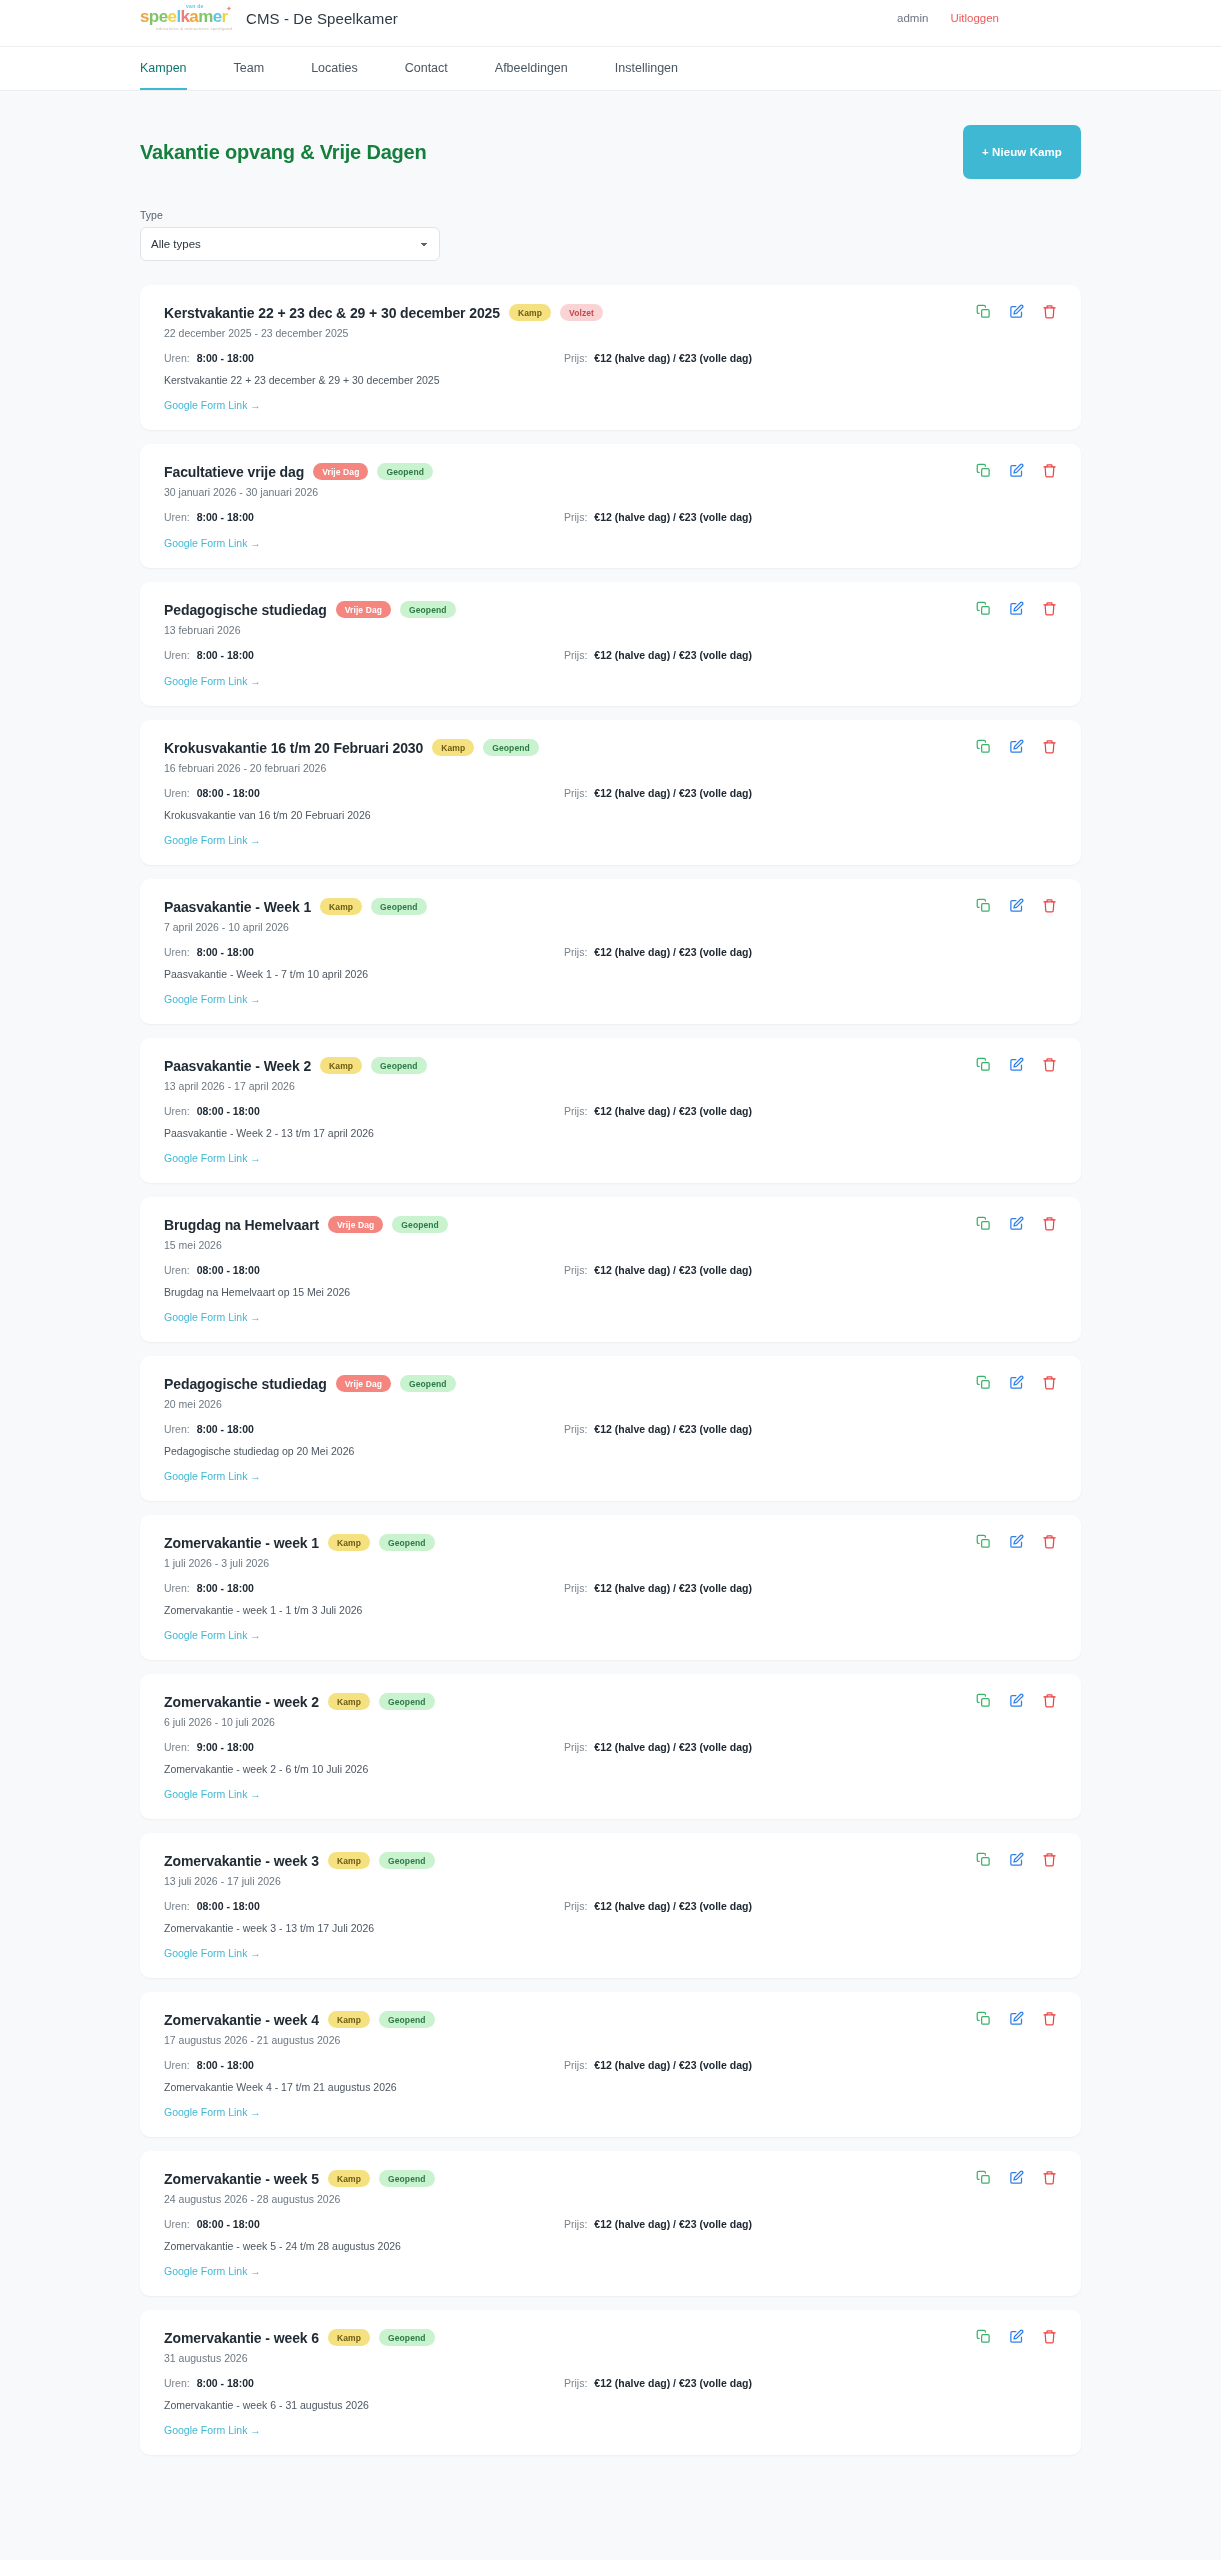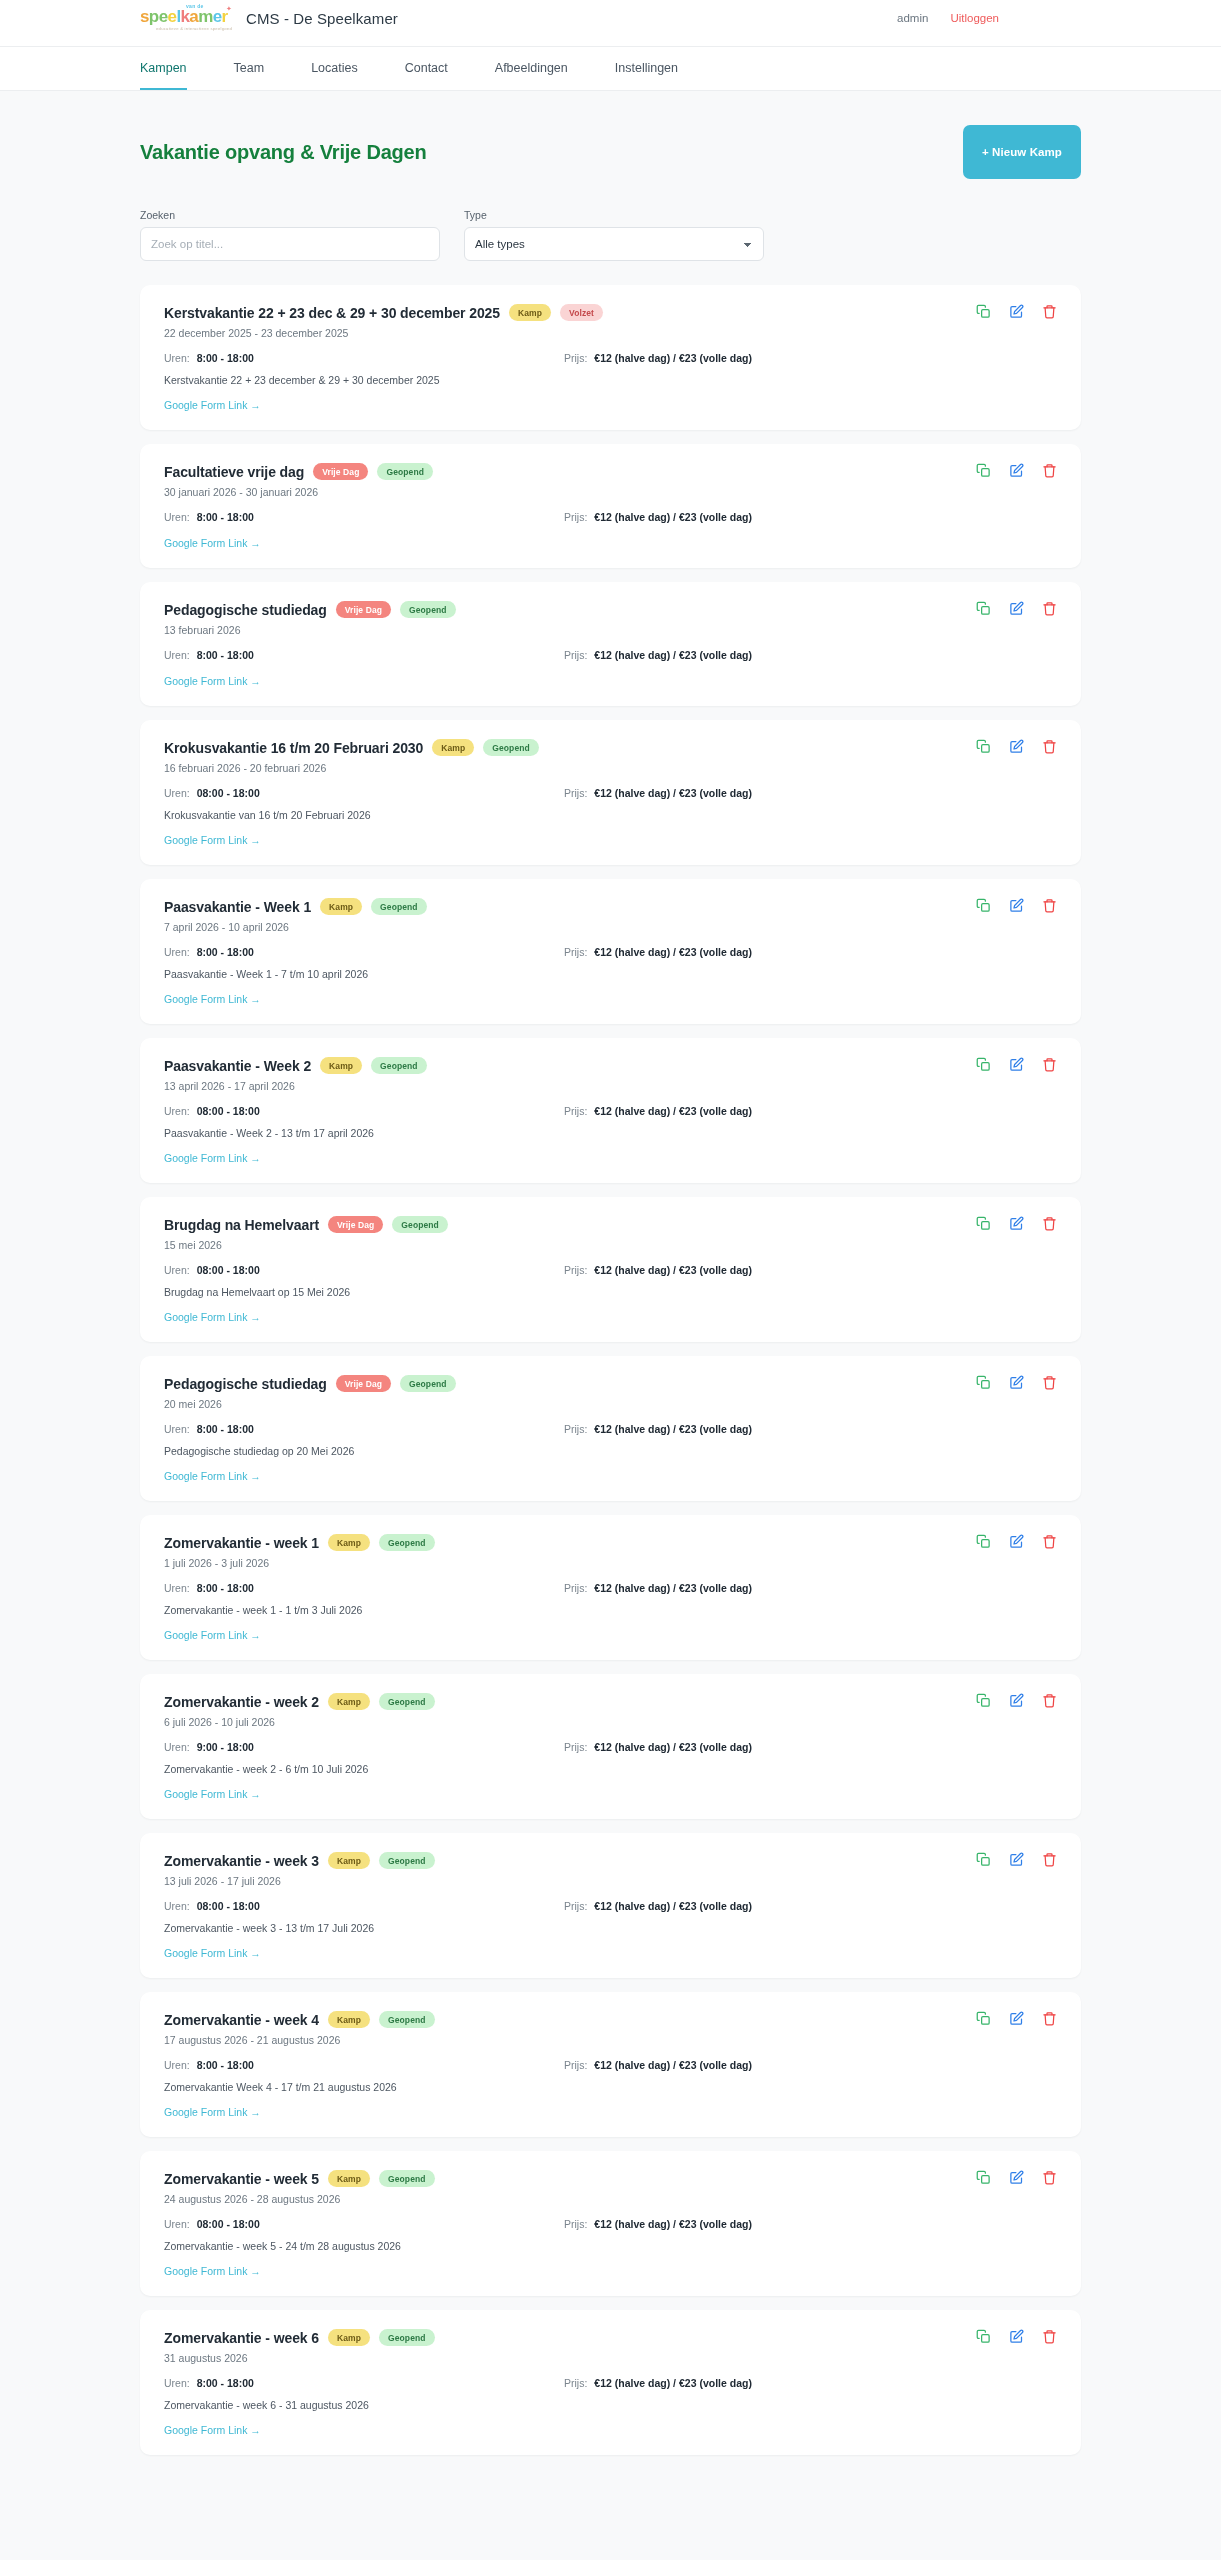--- a/index.html
+++ b/index.html
@@ -312,24 +312,20 @@
   </nav>
 
 <div class="page">
 
   <div class="page-head">
     <h1 class="page-title">Vakantie opvang &amp; Vrije Dagen</h1>
     <button class="new-btn">+ Nieuw Kamp</button>
   </div>
 
   <div class="filters">
-    <div class="filter-group search">
-      <label class="filter-label">Zoeken</label>
-      <input class="filter-input" type="text" placeholder="Zoek op titel..." value="" style="">
-    </div>
     <div class="filter-group type">
       <label class="filter-label">Type</label>
       <select class="filter-select" id="type-select"><option>Alle types</option></select>
     </div>
   </div>
 
   <div id="card-list">
       <div class="card"><div class="card-title-row">
           <span class="card-title">Kerstvakantie 22 + 23 dec &amp; 29 + 30 december 2025</span>
           <span class="badge kamp">Kamp</span>

